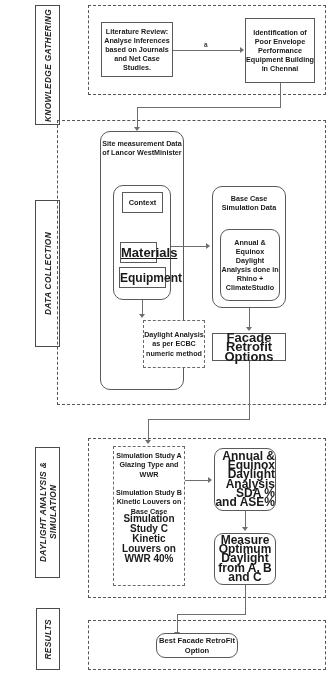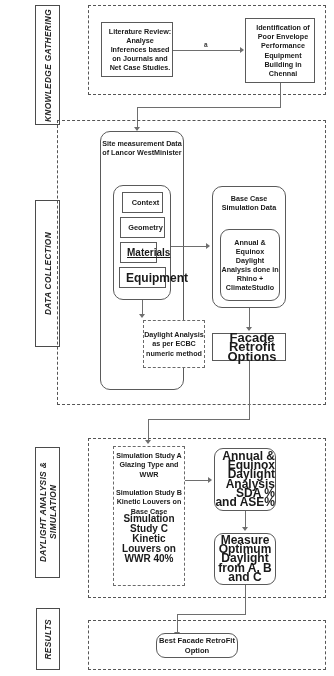--- a/index.html
+++ b/index.html
@@ -61,21 +61,20 @@
     font-weight: bold;
     background: #ffffff;
   }
   .node .txt {
     display: block;
     width: 100%;
     white-space: pre-line;
   }
   .rect {
     border: 1.2px solid #5a5a5a;
-    padding-left: 6px;
   }
   .rounded {
     border: 1.2px solid #5a5a5a;
     border-radius: 9px;
   }
   .dashed-node {
     border: 1.2px dashed #6a6a6a;
     margin-left: 32px;
   }
   .plain {
@@ -182,24 +181,21 @@
 
   <div class="container-rounded" style="left:100px; top:131px; width:84px; height:259px;">
     <div class="container-title" style="top:7px; font-size:7.2px; line-height:9.1px;">Site measurement Data of Lancor WestMinister</div>
   </div>
 
   <div class="container-rounded" style="left:113px; top:185px; width:58px; height:115px;"></div>
 
   <div class="node rect" style="left:122px; top:192px; width:41px; height:21px; font-size:7.4px;text-align:center;">
     <span class="txt">Context</span>
   </div>
-  <div class="node rect" style="left:120px; top:217px; width:45px; height:21px; font-size:7.4px;">
-    <span class="txt">Geometry</span>
-  </div>
-  <div class="node rect" style="left:120px; top:242px; width:37px; height:21px; font-size:10px;text-decoration:underline;">
+  <div class="node rect" style="left:120px; top:242px; width:37px; height:21px; font-size:13px;text-decoration:underline;">
     <span class="txt">Materials</span>
   </div>
   <div class="node rect" style="left:119px; top:267px; width:47px; height:21px; font-size:12px;">
     <span class="txt">Equipment</span>
   </div>
 
   <div class="conn-v" style="left:142px; top:300px; height:16px;"></div>
   <div class="arrow-down" style="left:139px; top:314px;"></div>
 
   <div class="node dashed-node" style="left:111px; top:320px; width:62px; height:48px; font-size:7.2px; line-height:9.1px;">

